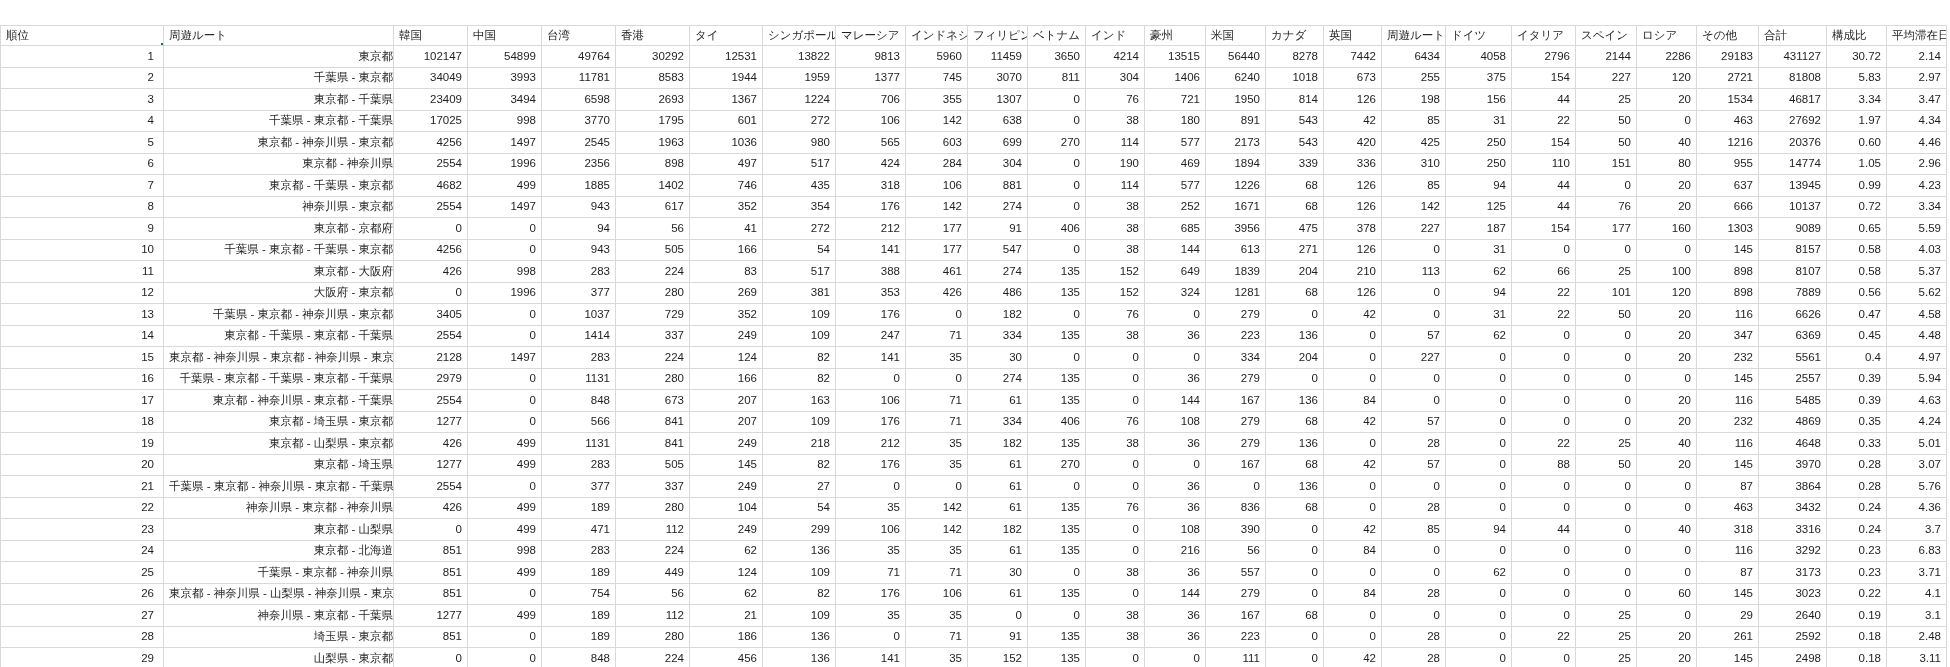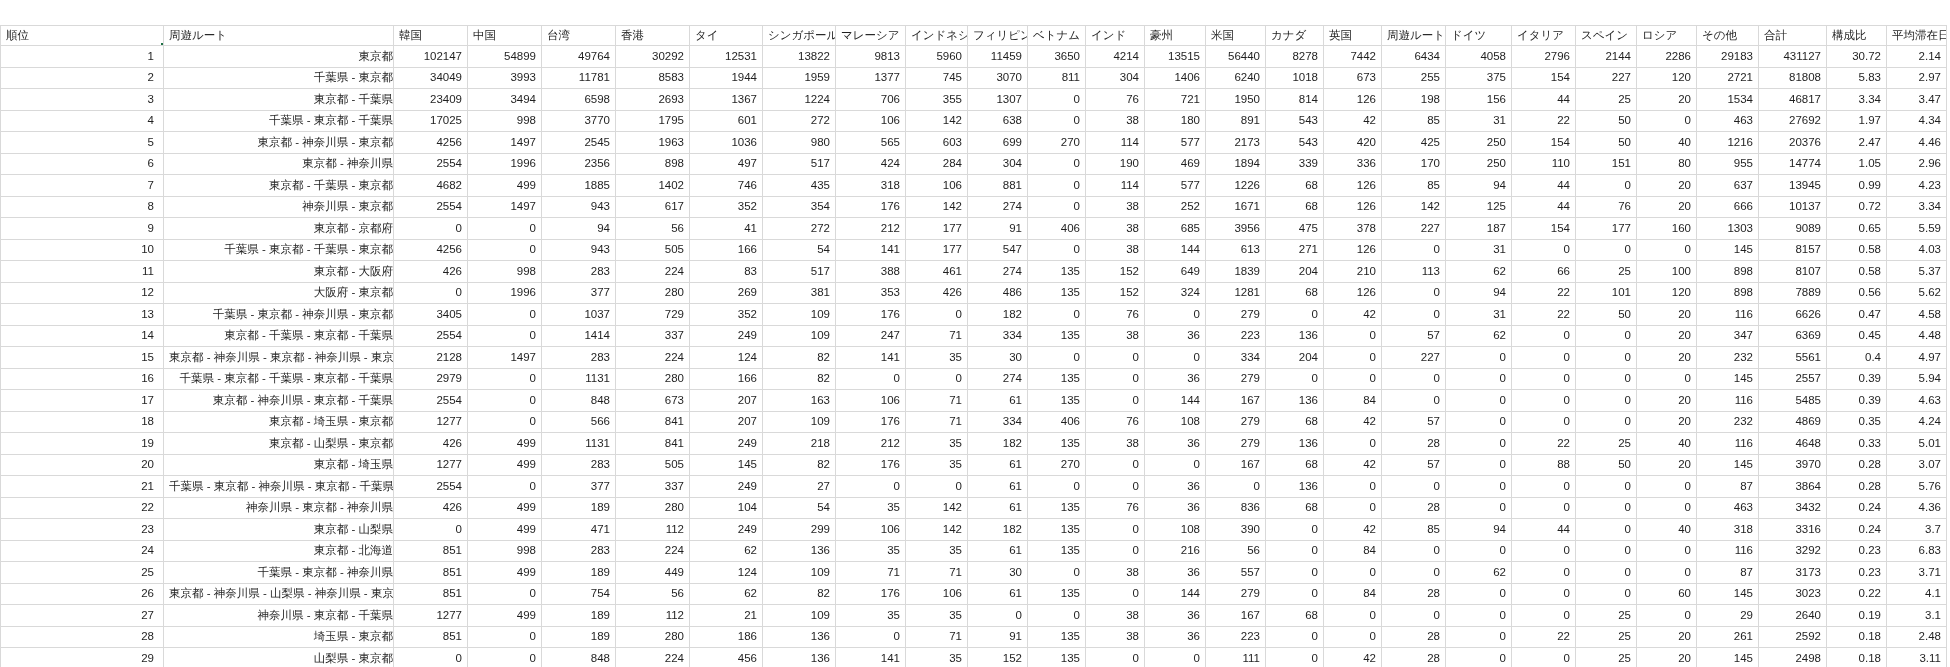--- a/index.html
+++ b/index.html
@@ -251,42 +251,42 @@
           <td class="num">2173</td>
           <td class="num">543</td>
           <td class="num">420</td>
           <td class="num">425</td>
           <td class="num">250</td>
           <td class="num">154</td>
           <td class="num">50</td>
           <td class="num">40</td>
           <td class="num">1216</td>
           <td class="num">20376</td>
-          <td class="num">2.47</td>
+          <td class="num">0.60</td>
           <td class="num">4.46</td>
         </tr>
         <tr>
           <td class="rank">6</td>
           <td class="route">東京都 - 神奈川県</td>
           <td class="num">2554</td>
           <td class="num">1996</td>
           <td class="num">2356</td>
           <td class="num">898</td>
           <td class="num">497</td>
           <td class="num">517</td>
           <td class="num">424</td>
           <td class="num">284</td>
           <td class="num">304</td>
           <td class="num">0</td>
           <td class="num">190</td>
           <td class="num">469</td>
           <td class="num">1894</td>
           <td class="num">339</td>
           <td class="num">336</td>
-          <td class="num">170</td>
+          <td class="num">310</td>
           <td class="num">250</td>
           <td class="num">110</td>
           <td class="num">151</td>
           <td class="num">80</td>
           <td class="num">955</td>
           <td class="num">14774</td>
           <td class="num">1.05</td>
           <td class="num">2.96</td>
         </tr>
         <tr>

